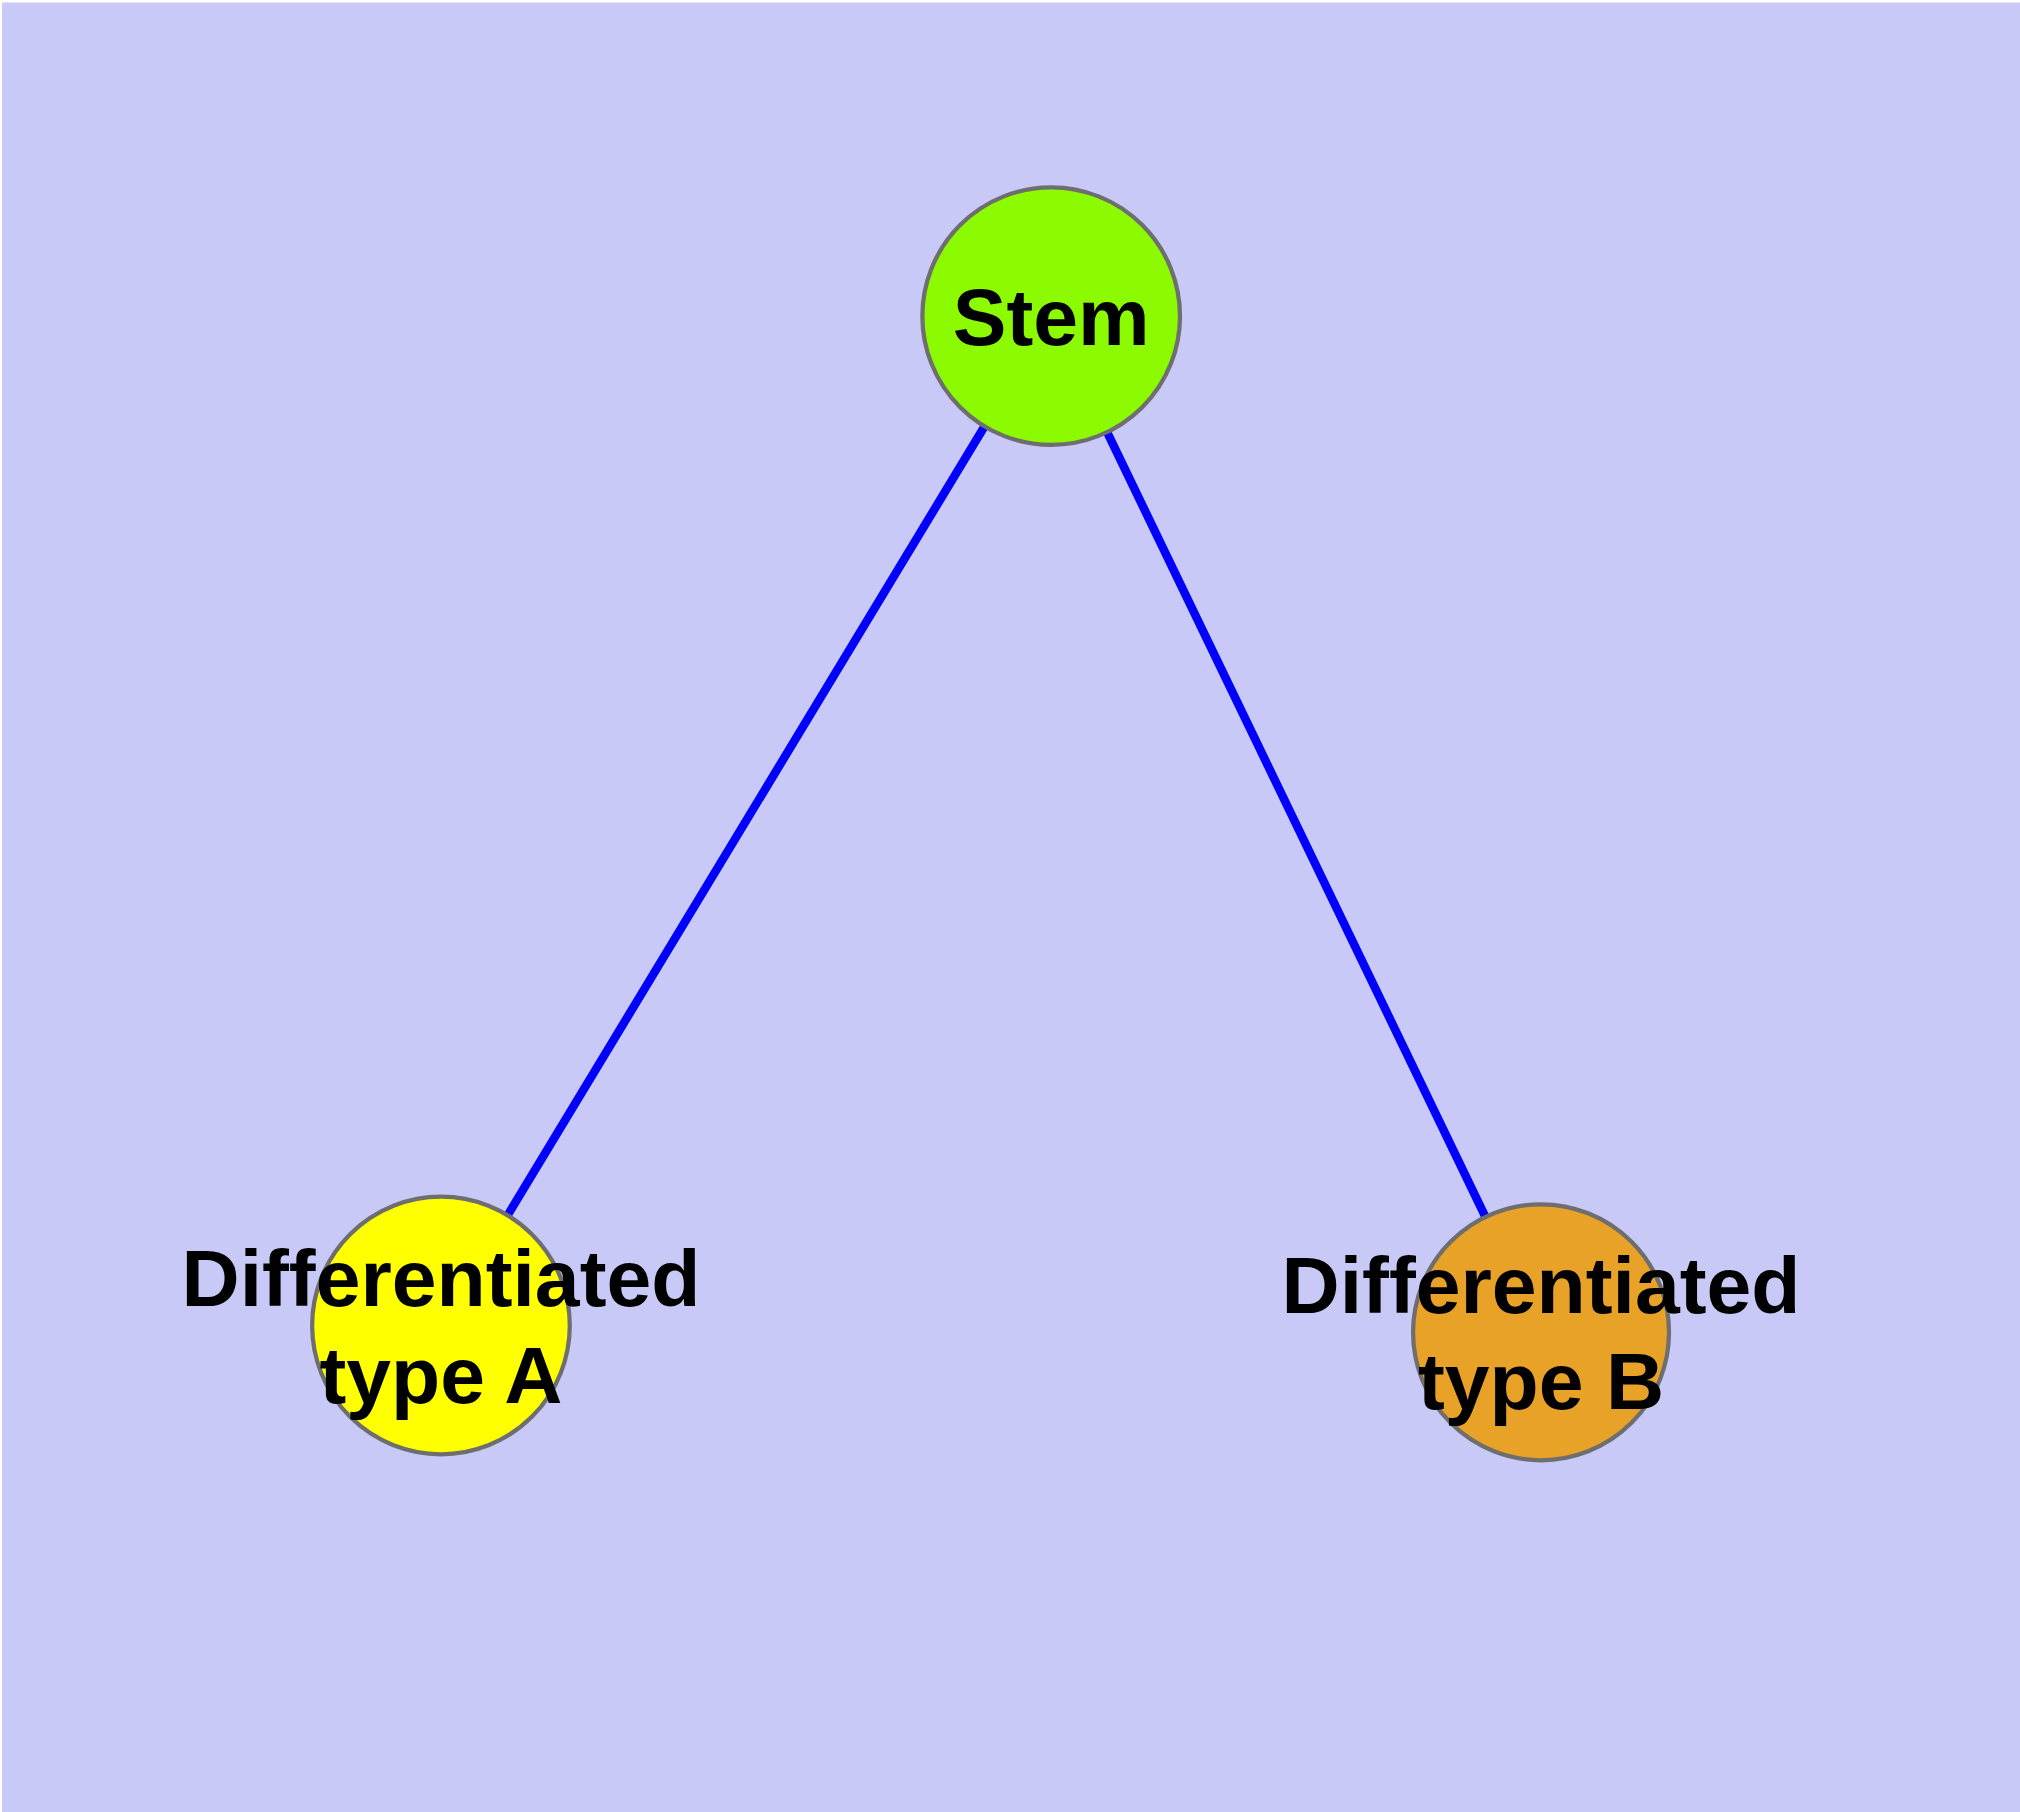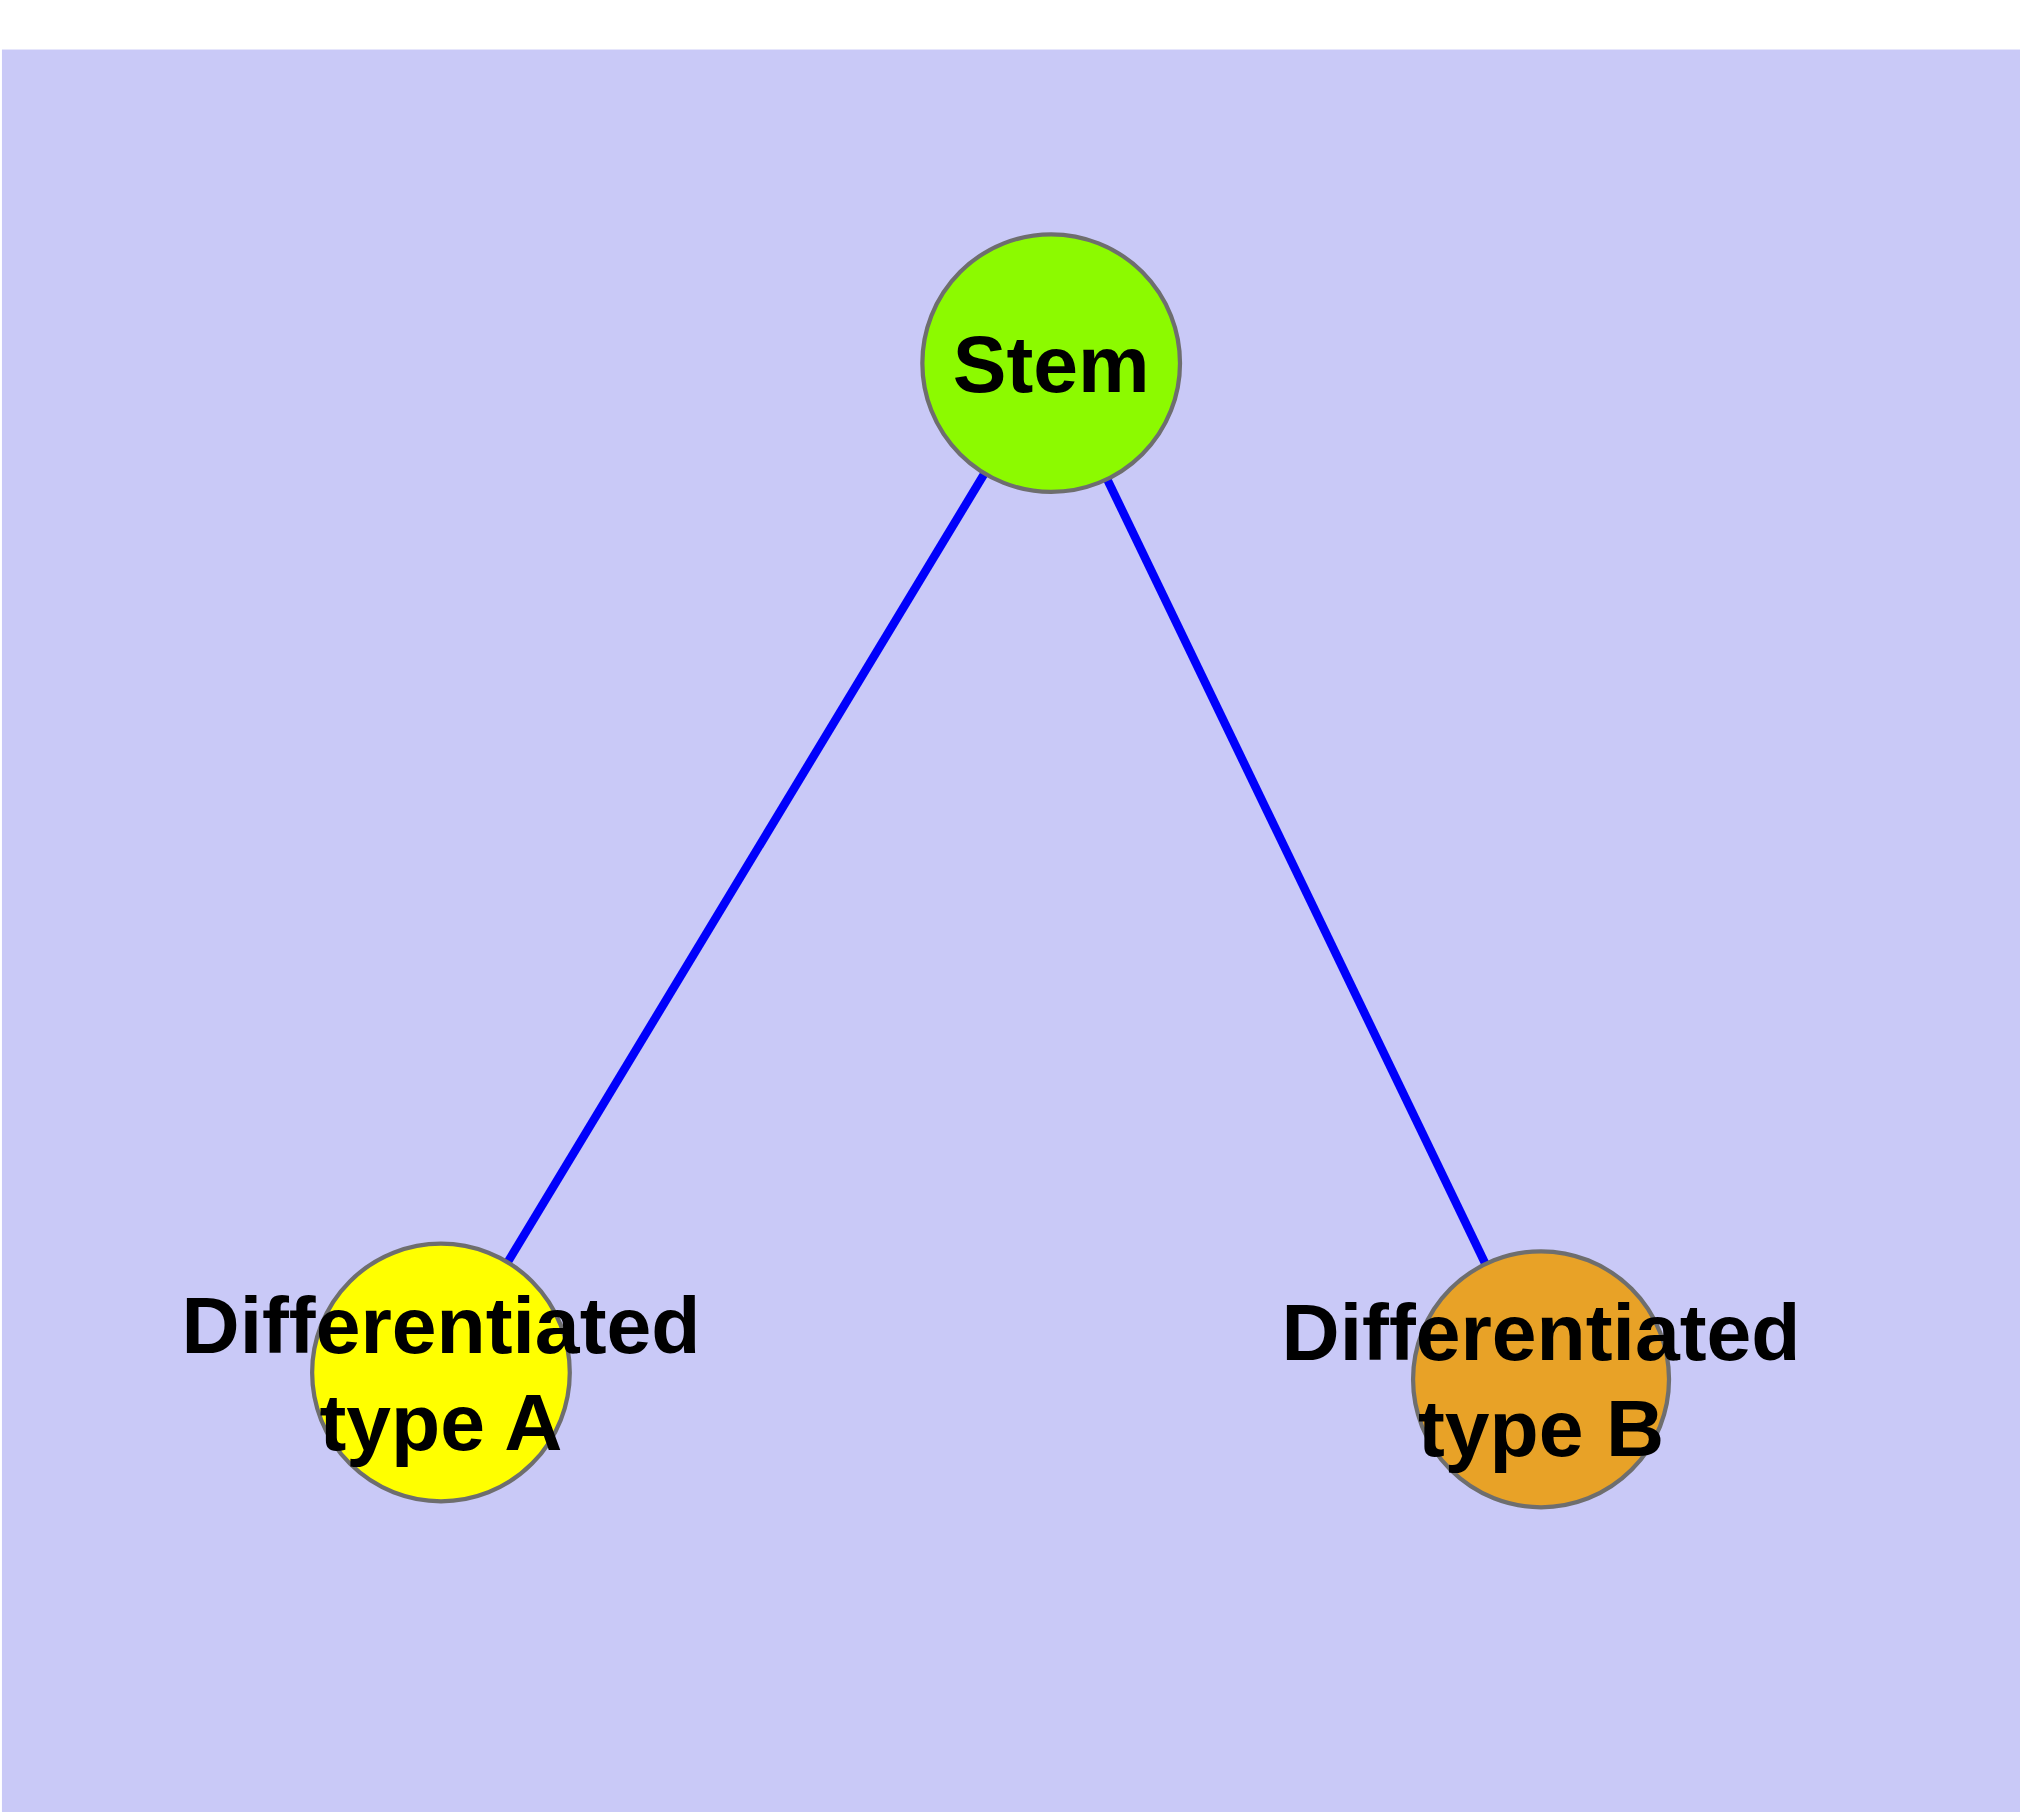--- a/index.html
+++ b/index.html
@@ -8,21 +8,20 @@
     background: #ffffff;
     width: 2021px;
     height: 1812px;
     overflow: hidden;
     font-family: "Liberation Sans", sans-serif;
   }
   #canvas-wrap {
     position: relative;
     width: 2021px;
     height: 1341px;
-    margin-top: 47px;
   }
   svg {
     display: block;
   }
   text.node-label {
     font-family: "Liberation Sans", "DejaVu Sans", sans-serif;
     font-weight: bold;
     font-size: 95px;
     text-anchor: middle;
   }

